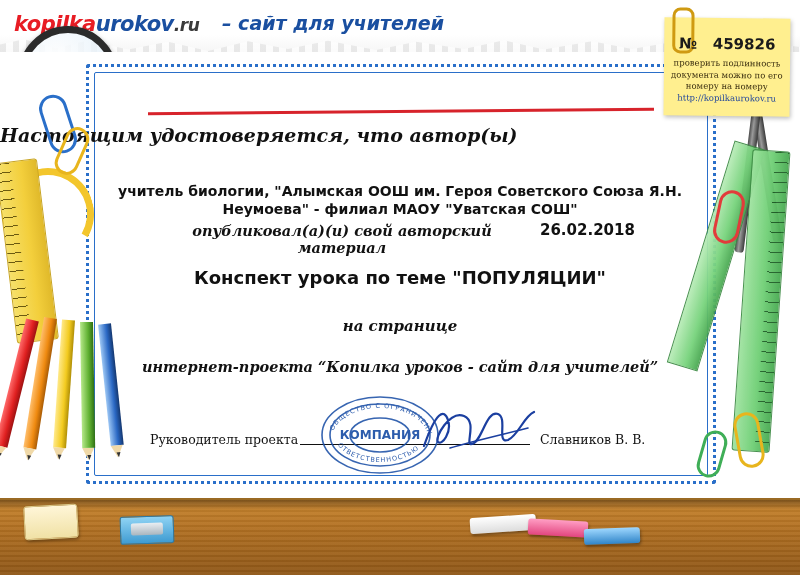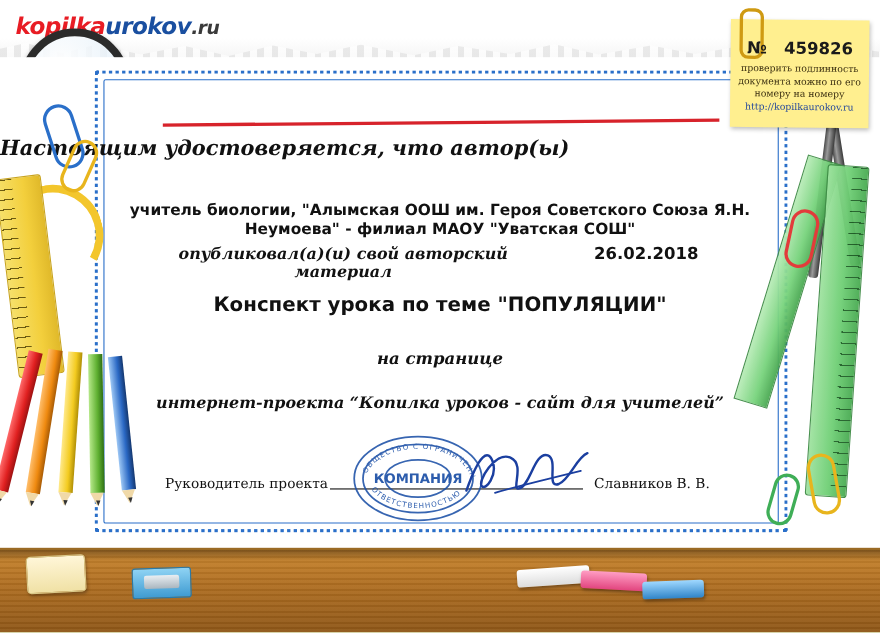--- a/index.html
+++ b/index.html
@@ -8,21 +8,21 @@
     background: #ffffff;
   }
   body {
     font-family: "Liberation Sans", sans-serif;
   }
   #page {
     position: relative;
     width: 800px;
     height: 575px;
     overflow: hidden;
-    background: #bef264;
+    background: #e5e5e5;
   }
 
   
   .top-band {
     position: absolute;
     left: 0; top: 0;
     width: 800px; height: 58px;
     background: linear-gradient(180deg, #ffffff 0%, #ffffff 60%, #f2f2f2 100%);
     overflow: hidden;
   }
@@ -186,21 +186,21 @@
     left: 0; top: 201px;
     width: 800px;
     text-align: center;
     font-family: "DejaVu Sans", sans-serif;
     font-weight: bold;
     font-size: 14px;
     color: #111111;
   }
   .line-published {
     position: absolute;
-    left: 117px; top: 222px;
+    left: 147px; top: 222px;
     width: 390px;
     text-align: center;
     font-family: "DejaVu Serif", serif;
     font-style: italic;
     font-weight: bold;
     font-size: 14.5px;
     color: #111111;
   }
   .line-date {
     position: absolute;
@@ -475,20 +475,21 @@
 
 <div id="page">
 
   <div class="top-band">
     <div class="top-band-tear"></div>
   </div>
 
   <div class="brand">
     <span class="b1">kopilka</span><span class="b2">urokov</span><span class="b3">.ru</span>
   </div>
+  <div class="brand-tag">– сайт для учителей</div>
 
   <div class="magnifier-handle"></div>
   <div class="magnifier-glass"></div>
 
   <div class="sheet">
     <div class="frame">
       <div class="frame-inner"></div>
     </div>
   </div>
 

